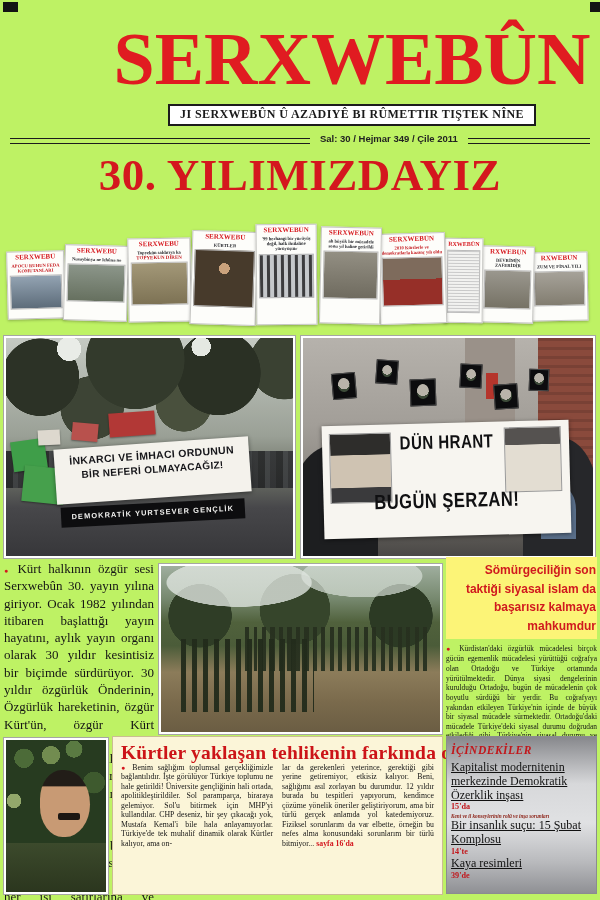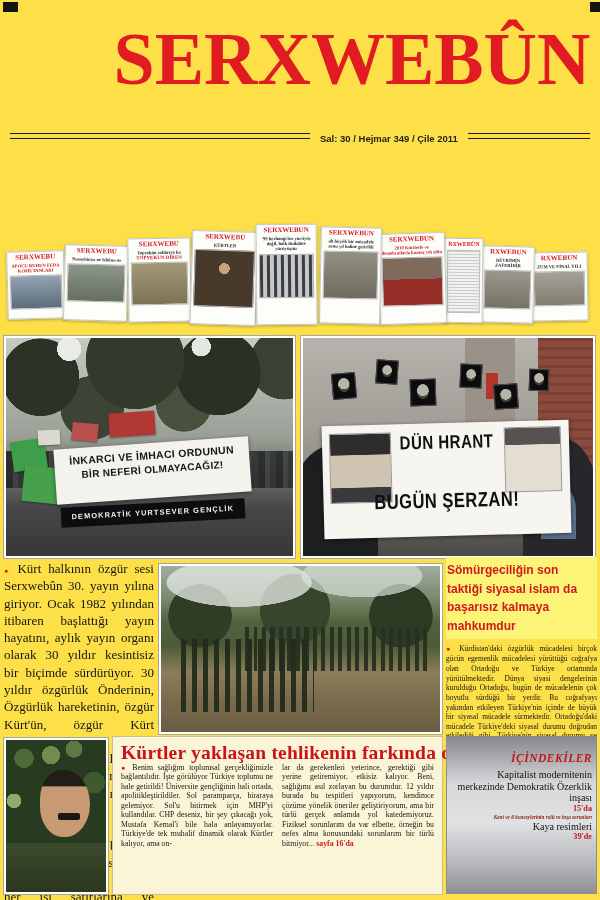--- a/index.html
+++ b/index.html
@@ -1,30 +1,30 @@
 <!DOCTYPE html>
 <html><head>
 <meta charset="utf-8">
 <style>
   html,body{margin:0;padding:0;background:#ffffff;}
-  #page{position:relative;width:600px;height:900px;background:#fde047;overflow:hidden;
+  #page{position:relative;width:600px;height:900px;background:#bef264;overflow:hidden;
         font-family:"Liberation Serif",serif;color:#1a1a1a;}
   .abs{position:absolute;}
 
   
   .corner-mark{position:absolute;background:#141414;}
 
   
   #masthead{left:108px;top:20px;width:488px;text-align:center;
     font-family:"Liberation Serif","DejaVu Serif",serif;font-weight:bold;
     font-size:74px;line-height:1.06;color:#e01b21;letter-spacing:0px;white-space:nowrap;}
   #tagline-wrap{left:108px;top:104px;width:488px;text-align:center;}
   #tagline{display:inline-block;border:2px solid #1c1c1c;padding:1px 10px 2px;
     font-size:12px;font-weight:bold;letter-spacing:.4px;background:#fff;white-space:nowrap;}
-  #dateline{left:10px;right:10px;top:133px;display:flex;align-items:flex-start;}
+  #dateline{left:10px;right:10px;top:133px;display:flex;align-items:flex-end;}
   .drule{height:4px;border-top:1.6px solid #1c1c1c;border-bottom:1.6px solid #1c1c1c;}
   #drule-left{width:300px;}
   #drule-right{flex:1;}
   #dateline-text{padding:0 10px;font-family:"Liberation Sans",sans-serif;
     font-size:9.5px;font-weight:bold;color:#222;white-space:nowrap;}
 
   
   #main-headline{left:0;top:149px;width:600px;text-align:center;
     font-weight:bold;font-size:45px;color:#d4171e;letter-spacing:.5px;
     font-family:"Liberation Serif",serif;}
@@ -152,61 +152,65 @@
     background:linear-gradient(180deg,#3c4a2c,#2b361e);}
 
   
   .bodytext{font-size:13px;line-height:1.33;text-align:justify;color:#141414;}
   .bodytext::before{content:"● ";color:#d4171e;font-size:7px;}
   #leftcol{left:4px;top:560px;width:150px;}
   #leftcol .pageref{display:block;text-align:left;margin-top:2px;}
   .pageref{color:#d4171e;font-weight:bold;font-size:8.5px;}
   #rightcol{left:446px;top:557px;width:151px;}
   #right-headline{background:#fcf477;color:#d0191e;font-family:"Liberation Sans",sans-serif;
-    font-weight:bold;font-size:12px;line-height:1.55;text-align:left;padding:4px 1px;}
+    font-weight:bold;font-size:12px;line-height:1.55;text-align:right;padding:4px 1px;}
   #rightcol .bodytext{margin-top:5px;font-size:7.4px;line-height:1.3;}
   #rightcol .pageref{margin-left:4px;}
 
   
   #bottom-box{left:112px;top:736px;width:331px;height:159px;background:#fbf5d8;
     border:1px solid #cbbd92;box-sizing:border-box;padding:6px 8px 4px;}
   #bottom-headline{text-align:center;color:#cc1418;font-weight:bold;font-size:19.5px;
     letter-spacing:.2px;line-height:1;white-space:nowrap;}
   #byline-row{display:flex;align-items:center;margin:6px 10px 4px;}
   .byrule{flex:1;height:1px;background:#8a7f63;}
   #byline{padding:0 8px;font-size:9px;font-weight:bold;letter-spacing:.8px;color:#222;white-space:nowrap;}
   #bottom-cols{display:flex;gap:9px;}
   .bcol{flex:1;font-size:7.8px;line-height:1.22;text-align:justify;color:#141414;}
   .bcol1::before{content:"● ";color:#d4171e;font-size:7px;}
   .bcol .pageref{font-size:7.8px;}
 
   
   #toc{left:446px;top:736px;width:151px;height:158px;box-sizing:border-box;
     border:1px solid #8b8c90;background:linear-gradient(180deg,#87888c 0%,#d7d8da 30%,#e0e1e3 55%,#b9babd 80%,#8f9094 100%);
-    text-align:right;padding:15px 4px;}
+    text-align:left;padding:7px 4px;}
   #toc-title{color:#c2161b;font-weight:bold;font-style:italic;font-size:11.5px;letter-spacing:.5px;margin-bottom:5px;}
-  .toc-title{font-size:10px;line-height:1.15;color:#111;}
+  .toc-title{font-size:12px;line-height:1.15;color:#111;text-decoration:underline;}
   .toc-page{font-size:8.2px;font-weight:bold;color:#c2161b;line-height:1.2;}
   .toc-sub{font-size:5.2px;font-style:italic;font-weight:bold;color:#8a1d12;line-height:1.2;margin-top:1px;}
 </style>
 </head>
 <body>
 
 <div id="page">
 
   <div class="corner-mark" style="left:3px;top:2px;width:15px;height:10px;"></div>
   <div class="corner-mark" style="left:590px;top:2px;width:10px;height:10px;"></div>
 
   <div class="abs" id="masthead">SERXWEBÛN</div>
+  <div class="abs" id="tagline-wrap">
+    <span id="tagline">JI SERXWEBÛN Û AZADIYÊ BI RÛMETTIR TIŞTEK NÎNE</span>
+  </div>
   <div class="abs" id="dateline">
     <div class="drule" id="drule-left"></div>
     <div id="dateline-text">Sal: 30 / Hejmar 349 / Çile 2011</div>
     <div class="drule" id="drule-right"></div>
   </div>
 
+  <div class="abs" id="main-headline">30. YILIMIZDAYIZ</div>
 
   <div class="thumb t0">
     <div class="mh">SERXWEBÛ</div>
     <div class="hl redhl">APOCU RUHUN FEDA KOMUTANLARI</div>
     <div class="ph ph0"></div>
   </div>
   <div class="thumb t1">
     <div class="mh">SERXWEBÛ</div>
     <div class="hl">Nusaybinya ne lehûna ne</div>
     <div class="ph ph1"></div>
@@ -327,18 +331,22 @@
   </div>
 
   <div class="abs" id="toc">
     <div id="toc-title">İÇİNDEKİLER</div>
     <div class="toc-item">
       <div class="toc-title">Kapitalist modernitenin merkezinde Demokratik Özerklik inşası</div>
       <div class="toc-page">15'da</div>
       <div class="toc-sub">Kent ve il konseylerinin rolü ve inşa sorunları</div>
     </div>
     <div class="toc-item">
+      <div class="toc-title">Bir insanlık suçu: 15 Şubat Komplosu</div>
+      <div class="toc-page">14'te</div>
+    </div>
+    <div class="toc-item">
       <div class="toc-title">Kaya resimleri</div>
       <div class="toc-page">39'de</div>
     </div>
   </div>
 
 </div>
 
 </body></html>

